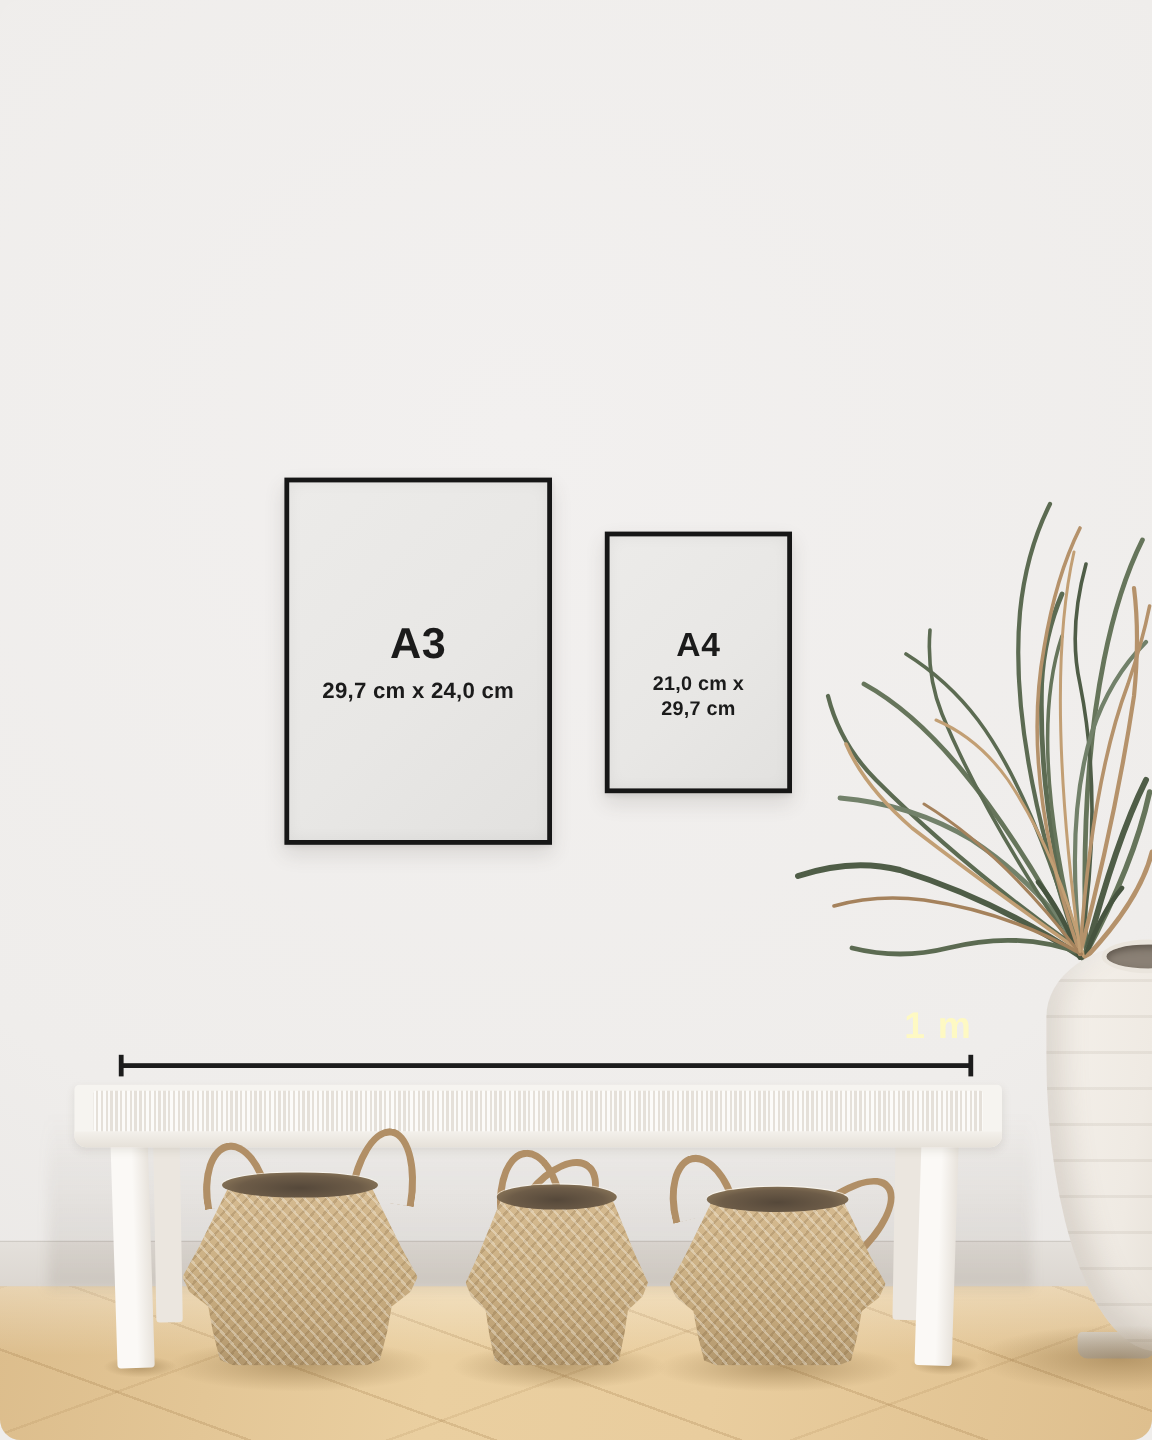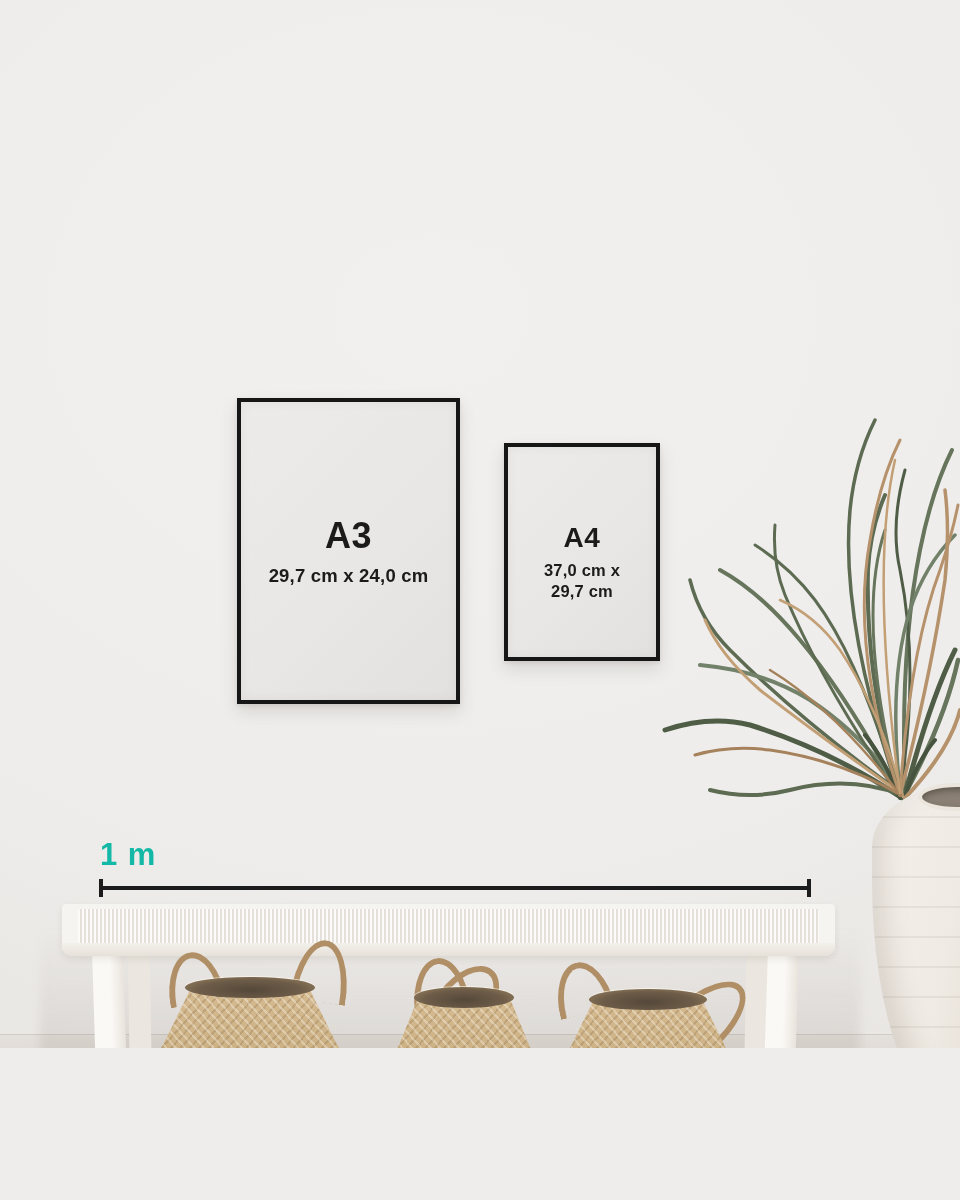--- a/index.html
+++ b/index.html
@@ -1,18 +1,18 @@
 <!DOCTYPE html>
 <html><head>
 <meta charset="utf-8">
 <style>
   html,body{margin:0;padding:0;background:#efedeb;}
-  .scene{position:relative;width:960px;height:1048px;overflow:hidden;
+  .scene{position:relative;width:960px;height:1200px;overflow:hidden;
     font-family:"Liberation Sans", sans-serif;
-    background:radial-gradient(130% 95% at 45% 30%, #f2f0ef 0%, #efedeb 55%, #e5e2df 100%);}
+    background:radial-gradient(130% 95% at 45% 30%, #f2f0ef 0%, #efedeb 55%, #e5e2df 100%);border-radius:17px;}
   
   .baseboard{position:absolute;left:0;top:1034px;width:960px;height:40px;
     background:linear-gradient(to bottom,#e4e0db,#dbd6d0);
     border-top:1px solid rgba(0,0,0,.05);}
   .floor{position:absolute;left:0;top:1072px;width:960px;height:128px;
     background:
       repeating-linear-gradient(20deg, rgba(146,106,55,.20) 0 2px, rgba(146,106,55,0) 2px 70px),
       repeating-linear-gradient(160deg, rgba(146,106,55,.12) 0 2px, rgba(146,106,55,0) 2px 115px),
       linear-gradient(100deg,#dcbd8c 0%,#eacfa0 38%,#e9cd9e 62%,#debf8e 100%);}
   .floor-sheen{position:absolute;left:0;top:0;width:100%;height:45%;
@@ -32,22 +32,22 @@
   .flabel{font-weight:800;letter-spacing:.5px;}
   .frame-a3 .flabel{font-size:36px;}
   .frame-a4 .flabel{font-size:28px;}
   .fsize{font-weight:600;letter-spacing:.2px;line-height:1.25;text-align:center;}
   .frame-a3 .fsize{font-size:18.5px;margin-top:7px;}
   .frame-a4 .fsize{font-size:16.5px;margin-top:6px;}
   
   .scale-bar{position:absolute;left:100px;top:886px;width:710px;height:4px;background:#1c1c1c;z-index:6;}
   .tick{position:absolute;width:4px;height:18px;top:-7px;background:#1c1c1c;}
   .tick-left{left:-1px;} .tick-right{right:-1px;}
-  .scale-label{position:absolute;left:0;right:0;top:-49px;text-align:left;
-    font-size:31px;font-weight:600;color:#14b8a6;letter-spacing:1px;}
+  .scale-label{position:absolute;left:0;right:0;top:-49px;text-align:right;
+    font-size:31px;font-weight:600;color:#fef9c3;letter-spacing:1px;}
   
   .bench-top{position:absolute;left:62px;top:904px;width:773px;height:52px;z-index:24;
     background:#f6f4f0;border-radius:4px 4px 10px 10px;
     box-shadow:0 3px 7px rgba(100,90,78,.12);}
   .bench-weave{position:absolute;left:16px;right:16px;top:5px;bottom:13px;border-radius:2px;
     background:repeating-linear-gradient(90deg,#fcfbf9 0 2px,#e5e0d9 2px 4px);}
   .bench-rail{position:absolute;left:0;right:0;bottom:0;height:13px;border-radius:0 0 10px 10px;
     background:linear-gradient(to bottom,#f3f0eb,#e6e1d9);}
   .leg{position:absolute;z-index:23;background:linear-gradient(90deg,#fbf9f6 55%,#e8e3dc);border-radius:0 0 3px 3px;}
   .leg-l-front{left:95px;top:950px;width:31px;height:190px;transform:rotate(-1.8deg);}
@@ -114,21 +114,21 @@
       <div class="textblock">
         <div class="flabel">A3</div>
         <div class="fsize">29,7 cm x 24,0 cm</div>
       </div>
     </div>
   </div>
   <div class="frame frame-a4">
     <div class="paper">
       <div class="textblock">
         <div class="flabel">A4</div>
-        <div class="fsize">37,0 cm x</div>
+        <div class="fsize">21,0 cm x</div>
         <div class="fsize" style="margin-top:0;">29,7 cm</div>
       </div>
     </div>
   </div>
 
   <div class="scale-bar">
     <div class="tick tick-left"></div>
     <div class="tick tick-right"></div>
     <div class="scale-label">1 m</div>
   </div>

